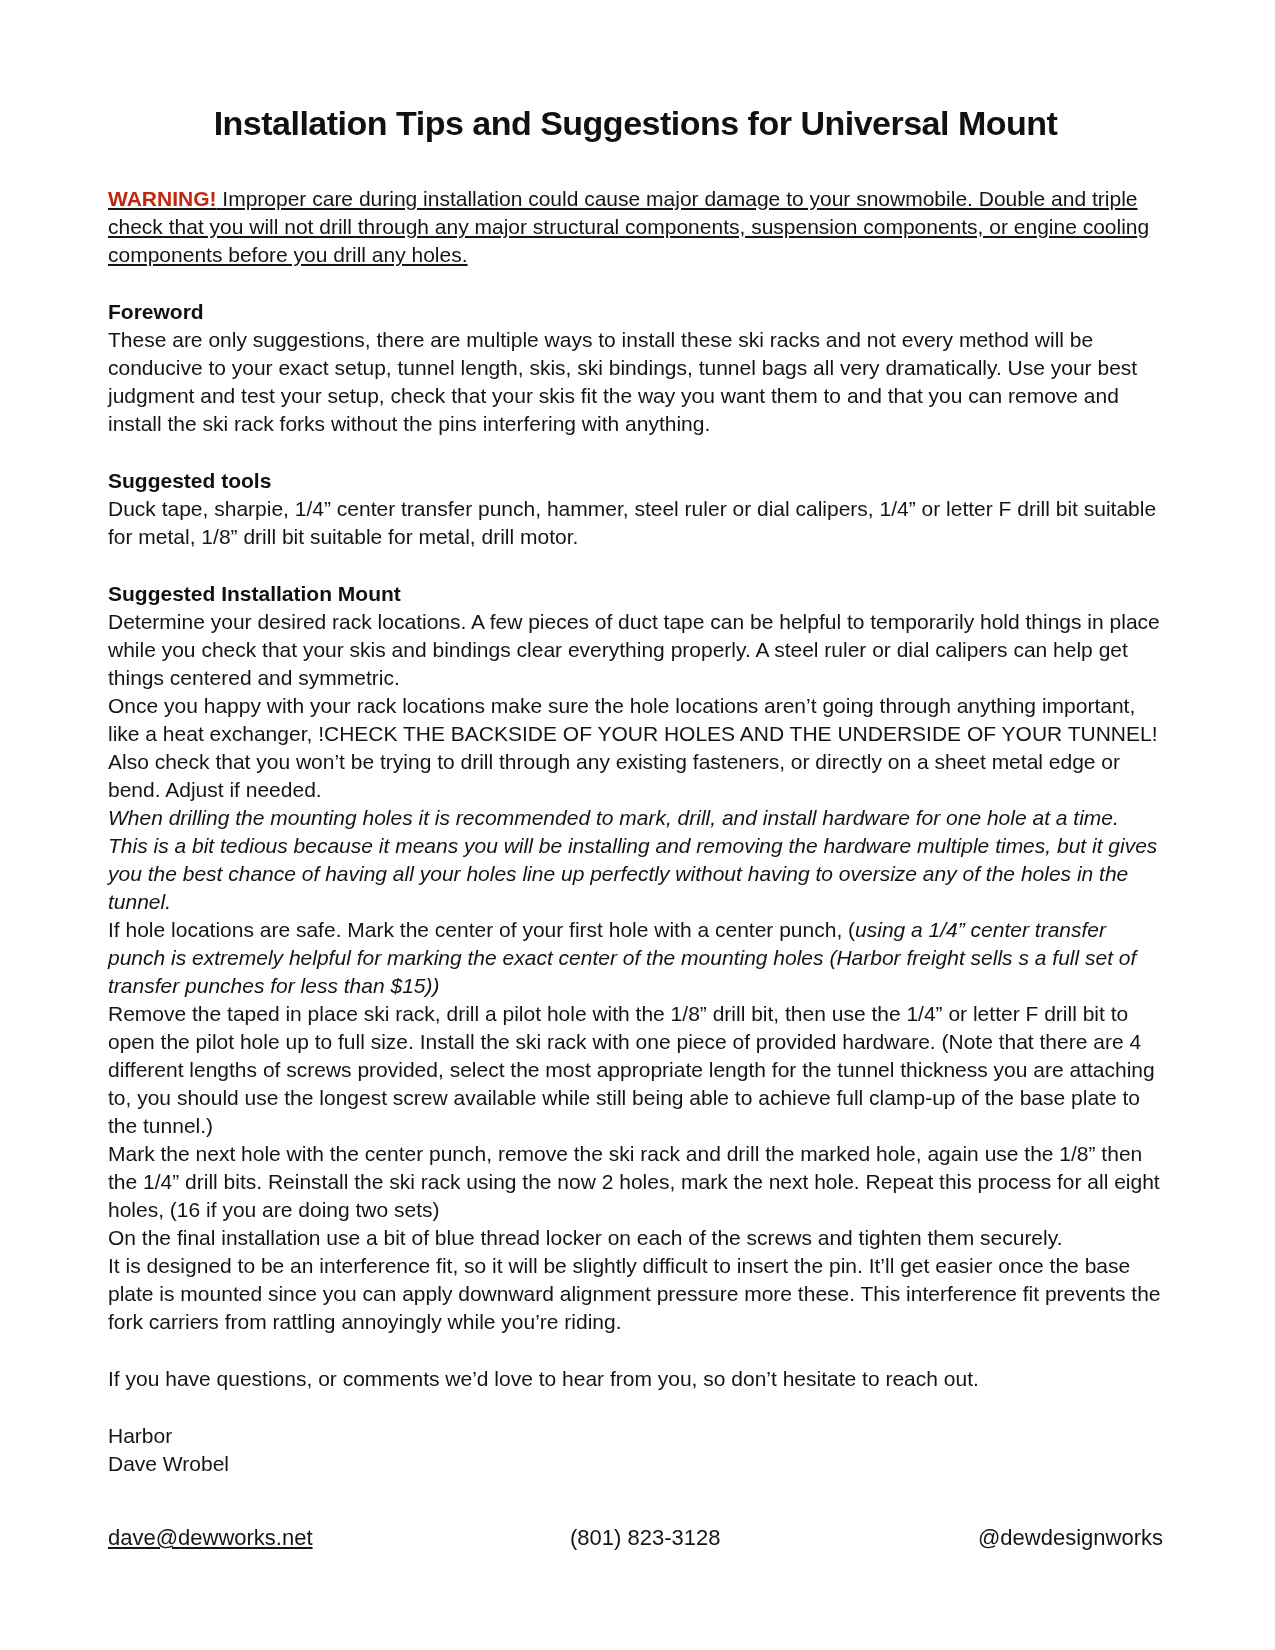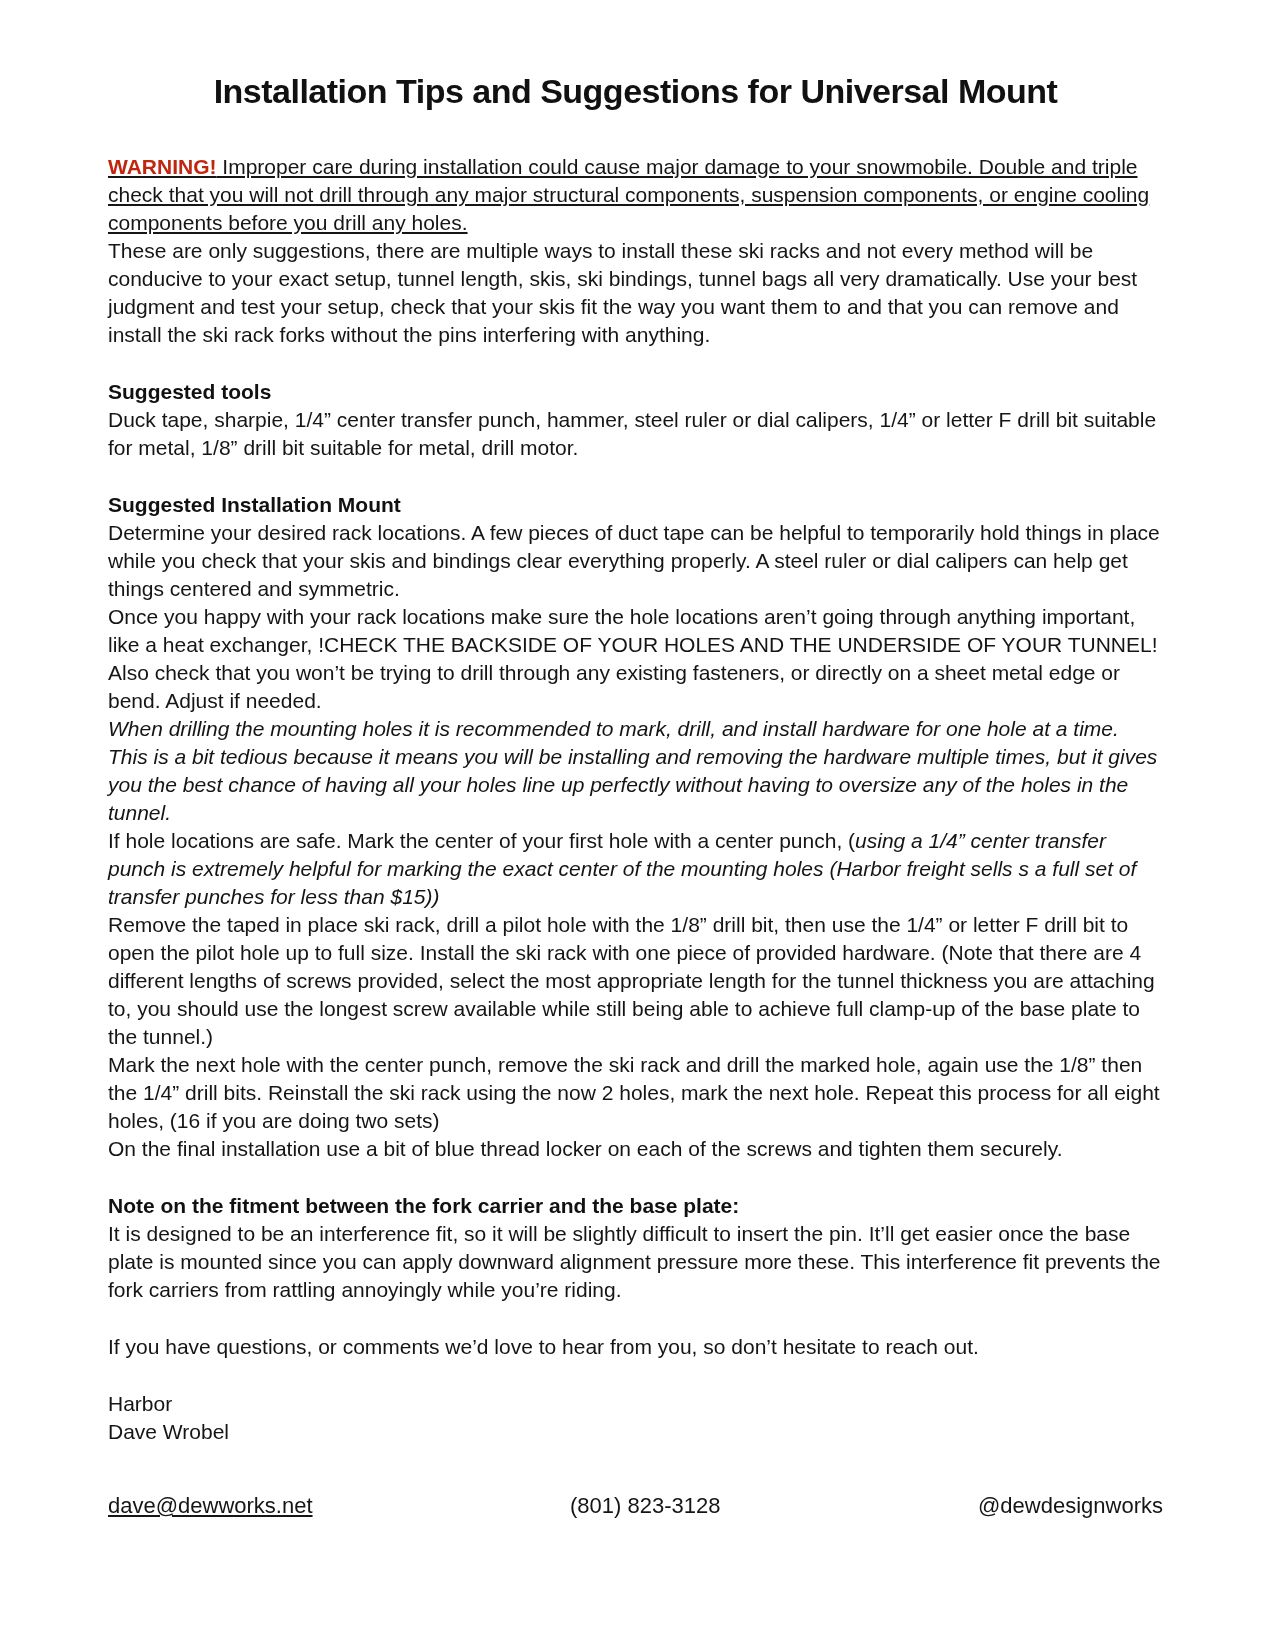--- a/index.html
+++ b/index.html
@@ -8,21 +8,21 @@
     width: 1275px;
     height: 1650px;
     background: #ffffff;
     font-family: "Liberation Sans", sans-serif;
     color: #151515;
     -webkit-font-smoothing: antialiased;
   }
   .page {
     width: 1275px;
     height: 1650px;
-    padding: 58px 112px 0 108px;
+    padding: 90px 112px 0 108px;
     position: relative;
   }
   .doc-title {
     font-size: 34px;
     font-weight: bold;
     text-align: center;
     margin: 14px 0 0 0;
     letter-spacing: -0.5px;
     color: #111111;
   }
@@ -60,35 +60,35 @@
 </style>
 </head>
 <body>
 
 <div class="page">
 
   <h1 class="doc-title">Installation Tips and Suggestions for Universal Mount</h1>
 
   <p class="para gap-lg"><span class="warning-label">WARNING!</span><span> Improper care during installation could cause major damage to your snowmobile. Double and triple check that you will not drill through any major structural components, suspension components, or engine cooling components before you drill any holes.</span></p>
 
+  <h2 class="gap">Foreword</h2>
   <p class="para">These are only suggestions, there are multiple ways to install these ski racks and not every method will be conducive to your exact setup, tunnel length, skis, ski bindings, tunnel bags all very dramatically. Use your best judgment and test your setup, check that your skis fit the way you want them to and that you can remove and install the ski rack forks without the pins interfering with anything.</p>
 
   <h2 class="gap">Suggested tools</h2>
   <p class="para">Duck tape, sharpie, 1/4” center transfer punch, hammer, steel ruler or dial calipers, 1/4” or letter F drill bit suitable for metal, 1/8” drill bit suitable for metal, drill motor.</p>
 
   <h2 class="gap">Suggested Installation Mount</h2>
   <p class="para">Determine your desired rack locations. A few pieces of duct tape can be helpful to temporarily hold things in place while you check that your skis and bindings clear everything properly. A steel ruler or dial calipers can help get things centered and symmetric.</p>
   <p class="para">Once you happy with your rack locations make sure the hole locations aren’t going through anything important, like a heat exchanger, !CHECK THE BACKSIDE OF YOUR HOLES AND THE UNDERSIDE OF YOUR TUNNEL! Also check that you won’t be trying to drill through any existing fasteners, or directly on a sheet metal edge or bend. Adjust if needed.</p>
   <p class="para italic">When drilling the mounting holes it is recommended to mark, drill, and install hardware for one hole at a time. This is a bit tedious because it means you will be installing and removing the hardware multiple times, but it gives you the best chance of having all your holes line up perfectly without having to oversize any of the holes in the tunnel.</p>
   <p class="para"><span>If hole locations are safe. Mark the center of your first hole with a center punch, (</span><span class="italic">using a 1/4” center transfer punch is extremely helpful for marking the exact center of the mounting holes (Harbor freight sells s a full set of transfer punches for less than $15))</span></p>
   <p class="para">Remove the taped in place ski rack, drill a pilot hole with the 1/8” drill bit, then use the 1/4” or letter F drill bit to open the pilot hole up to full size. Install the ski rack with one piece of provided hardware. (Note that there are 4 different lengths of screws provided, select the most appropriate length for the tunnel thickness you are attaching to, you should use the longest screw available while still being able to achieve full clamp-up of the base plate to the tunnel.)</p>
   <p class="para">Mark the next hole with the center punch, remove the ski rack and drill the marked hole, again use the 1/8” then the 1/4” drill bits. Reinstall the ski rack using the now 2 holes, mark the next hole. Repeat this process for all eight holes, (16 if you are doing two sets)</p>
   <p class="para">On the final installation use a bit of blue thread locker on each of the screws and tighten them securely.</p>
 
-  <h2 class="gap">Note on the fitment between the fork carrier and the base plate:</h2>
   <p class="para">It is designed to be an interference fit, so it will be slightly difficult to insert the pin. It’ll get easier once the base plate is mounted since you can apply downward alignment pressure more these. This interference fit prevents the fork carriers  from rattling annoyingly while you’re riding.</p>
 
   <p class="para gap">If you have questions, or comments we’d love to hear from you, so don’t hesitate to reach out.</p>
 
   <p class="para gap">Harbor</p>
   <p class="para">Dave Wrobel</p>
 
   <div class="footer-row">
     <a class="footer-email" href="#">dave@dewworks.net</a>
     <span class="footer-phone">(801) 823-3128</span>

